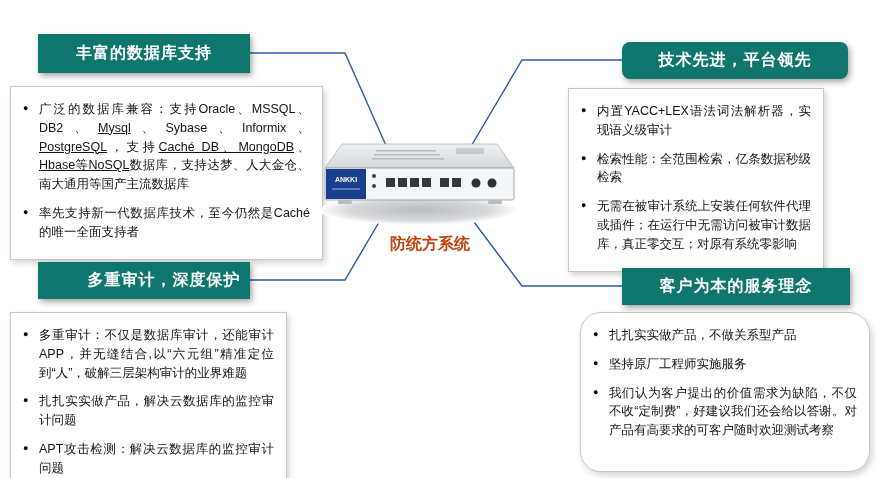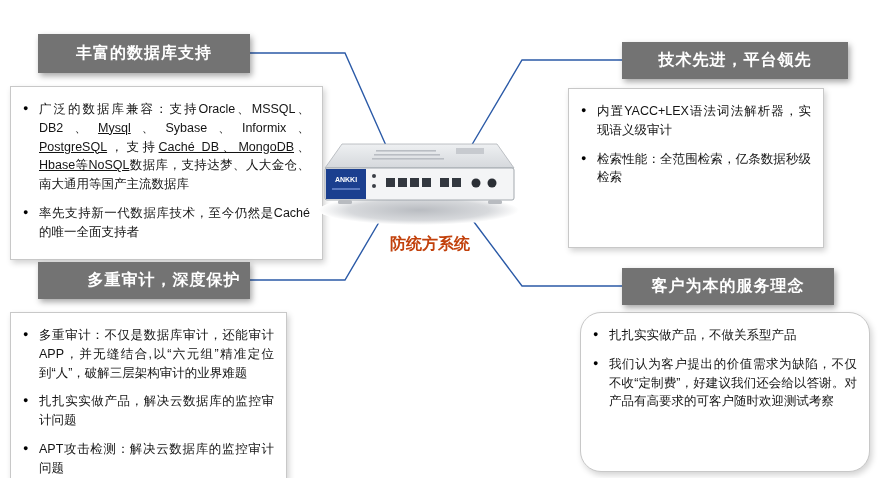--- a/index.html
+++ b/index.html
@@ -5,21 +5,21 @@
   * { margin:0; padding:0; box-sizing:border-box; }
   html,body { background:#ffffff; }
   body { font-family:"Liberation Sans","DejaVu Sans",sans-serif; }
   .canvas {
     position:relative; width:883px; height:478px;
     background:#ffffff; overflow:hidden;
   }
   .connectors { position:absolute; left:0; top:0; width:883px; height:478px; z-index:1; pointer-events:none; }
   .header-tab {
     position:absolute; z-index:3;
-    background:#737373; color:#ffffff;
+    background:#0f766e; color:#ffffff;
     font-weight:bold; font-size:16px; letter-spacing:1px;
     display:flex; align-items:center; justify-content:center;
     box-shadow:2px 3px 6px rgba(0,0,0,0.35);
   }
   .content-box {
     position:absolute; z-index:2;
     background:#ffffff; border:1px solid #c8c8c8;
     box-shadow:2px 3px 6px rgba(0,0,0,0.18);
     padding:13px 12px 8px 10px;
   }
@@ -53,41 +53,43 @@
   </svg>
 
   <div class="header-tab" style="left:38px; top:34px; width:212px; height:39px;">丰富的数据库支持</div>
   <div class="content-box" style="left:10px; top:86px; width:313px; min-height:154px;">
     <ul>
       <li>广泛的数据库兼容：支持Oracle、MSSQL、DB2、<u>Mysql</u>、Sybase、Informix、<u>PostgreSQL</u>，支持<u>Caché DB、MongoDB</u>、<u>Hbase等NoSQL</u>数据库，支持达梦、人大金仓、南大通用等国产主流数据库</li>
       <li>率先支持新一代数据库技术，至今仍然是Caché的唯一全面支持者</li>
     </ul>
   </div>
 
-  <div class="header-tab" style="left:622px; top:42px; width:226px; height:37px;">技术先进，平台领先</div>
+  <div class="header-tab" style="left:622px; top:42px; width:226px; height:37px;border-radius:8px;">技术先进，平台领先</div>
   <div class="content-box" style="left:568px; top:88px; width:256px; min-height:160px;">
     <ul>
       <li>内置YACC+LEX语法词法解析器，实现语义级审计</li>
       <li>检索性能：全范围检索，亿条数据秒级检索</li>
+      <li>无需在被审计系统上安装任何软件代理或插件；在运行中无需访问被审计数据库，真正零交互；对原有系统零影响</li>
     </ul>
   </div>
 
   <div class="header-tab" style="left:38px; top:262px; width:212px; height:37px;padding-left:40px;">多重审计，深度保护</div>
   <div class="content-box" style="left:10px; top:312px; width:277px; min-height:156px;">
     <ul>
       <li>多重审计：不仅是数据库审计，还能审计APP，并无缝结合,以“六元组”精准定位到“人”，破解三层架构审计的业界难题</li>
       <li>扎扎实实做产品，解决云数据库的监控审计问题</li>
       <li>APT攻击检测：解决云数据库的监控审计问题</li>
     </ul>
   </div>
 
-  <div class="header-tab" style="left:622px; top:268px; width:212px; height:37px;">客户为本的服务理念</div>
+  <div class="header-tab" style="left:622px; top:268px; width:228px; height:37px;">客户为本的服务理念</div>
   <div class="content-box" style="left:580px; top:312px; width:290px; min-height:160px;border-radius:21px;">
     <ul>
       <li>扎扎实实做产品，不做关系型产品</li>
+      <li>坚持原厂工程师实施服务</li>
       <li>我们认为客户提出的价值需求为缺陷，不仅不收“定制费”，好建议我们还会给以答谢。对产品有高要求的可客户随时欢迎测试考察</li>
     </ul>
   </div>
 
   <svg class="device" viewBox="0 0 210 104" xmlns="http://www.w3.org/2000/svg">
     <defs>
       <radialGradient id="shadowGrad" cx="50%" cy="50%" r="50%">
         <stop offset="0%" stop-color="#b9bcc1"></stop>
         <stop offset="70%" stop-color="#d7d9dc"></stop>
         <stop offset="100%" stop-color="#ffffff"></stop>

